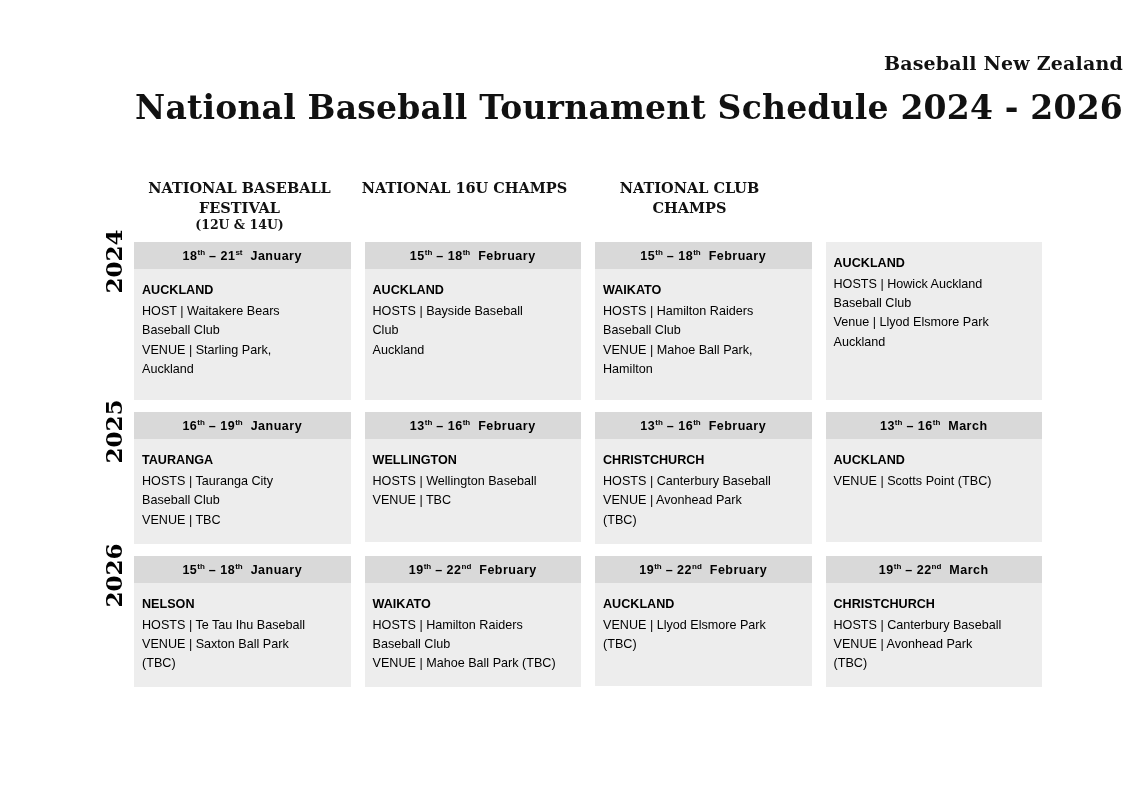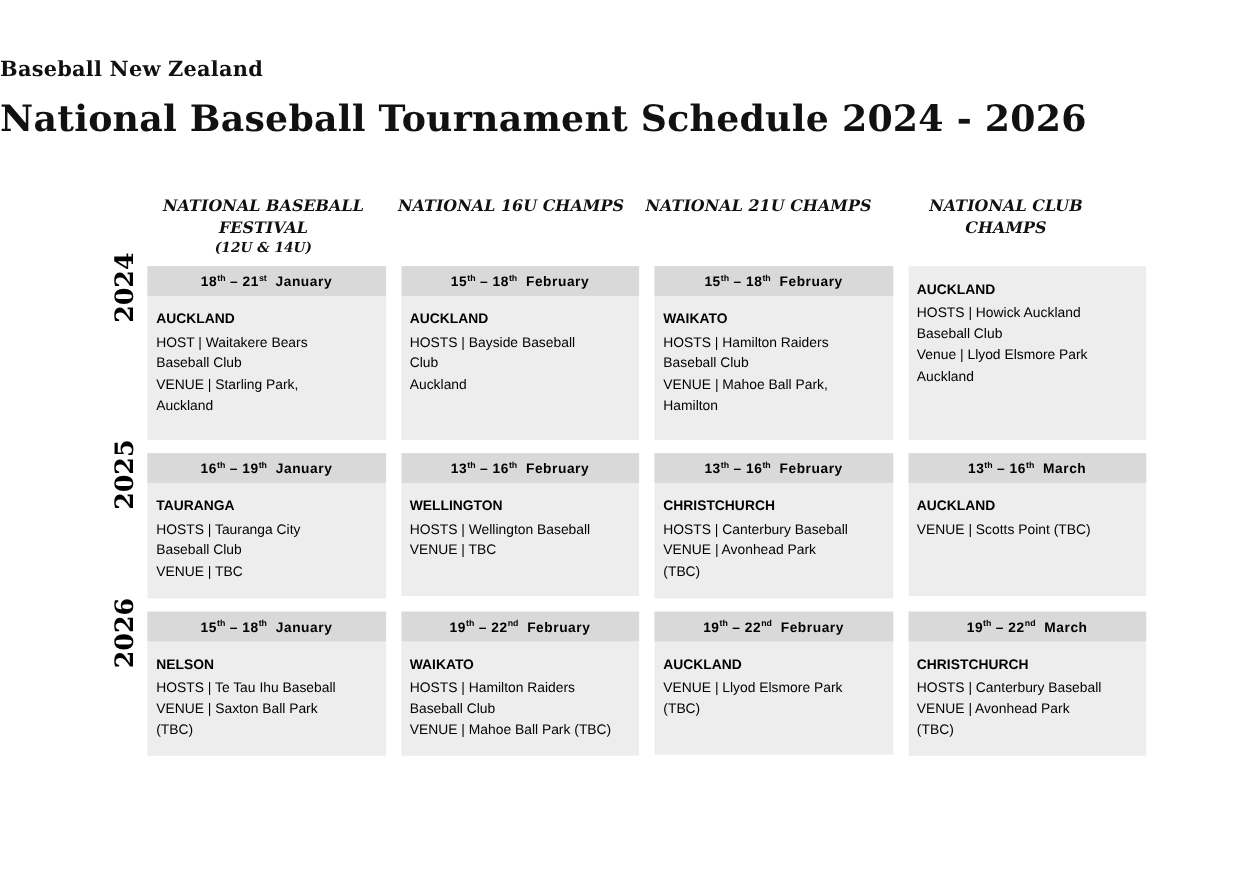--- a/index.html
+++ b/index.html
@@ -15,21 +15,21 @@
     overflow: hidden;
   }
   .page {
     position: relative;
     width: 1123px;
     height: 794px;
   }
 
   
   .header {
-    text-align: left;
+    text-align: right;
     padding-top: 52px;
   }
   .org-name {
     font-family: "DejaVu Serif", serif;
     font-weight: bold;
     font-size: 19px;
     letter-spacing: .2px;
     color: #111;
   }
   .doc-title {
@@ -44,21 +44,20 @@
   
   .grid {
     position: absolute;
     left: 92px;
     top: 178px;
     width: 950px;
   }
   .col-headers {
     display: flex;
     margin-left: 42px;
-    font-style: italic;
   }
   .col-head {
     width: 211px;
     margin-right: 14px;
     text-align: center;
     font-family: "DejaVu Serif", serif;
     font-weight: bold;
     font-size: 14.5px;
     line-height: 1.35;
     color: #111;
@@ -145,23 +144,20 @@
 
     <div class="col-headers">
       <div class="col-head">
         <span>NATIONAL BASEBALL FESTIVAL</span>
         <span class="sub">(12U &amp; 14U)</span>
       </div>
       <div class="col-head">
         <span>NATIONAL 16U CHAMPS</span>
       </div>
       <div class="col-head">
-        <span>NATIONAL 21U CHAMPS</span>
-      </div>
-      <div class="col-head">
         <span>NATIONAL CLUB CHAMPS</span>
       </div>
     </div>
 
     <div class="row row-2024">
       <div class="year-label">
         <span>2024</span>
       </div>
 
       <div class="cell">

